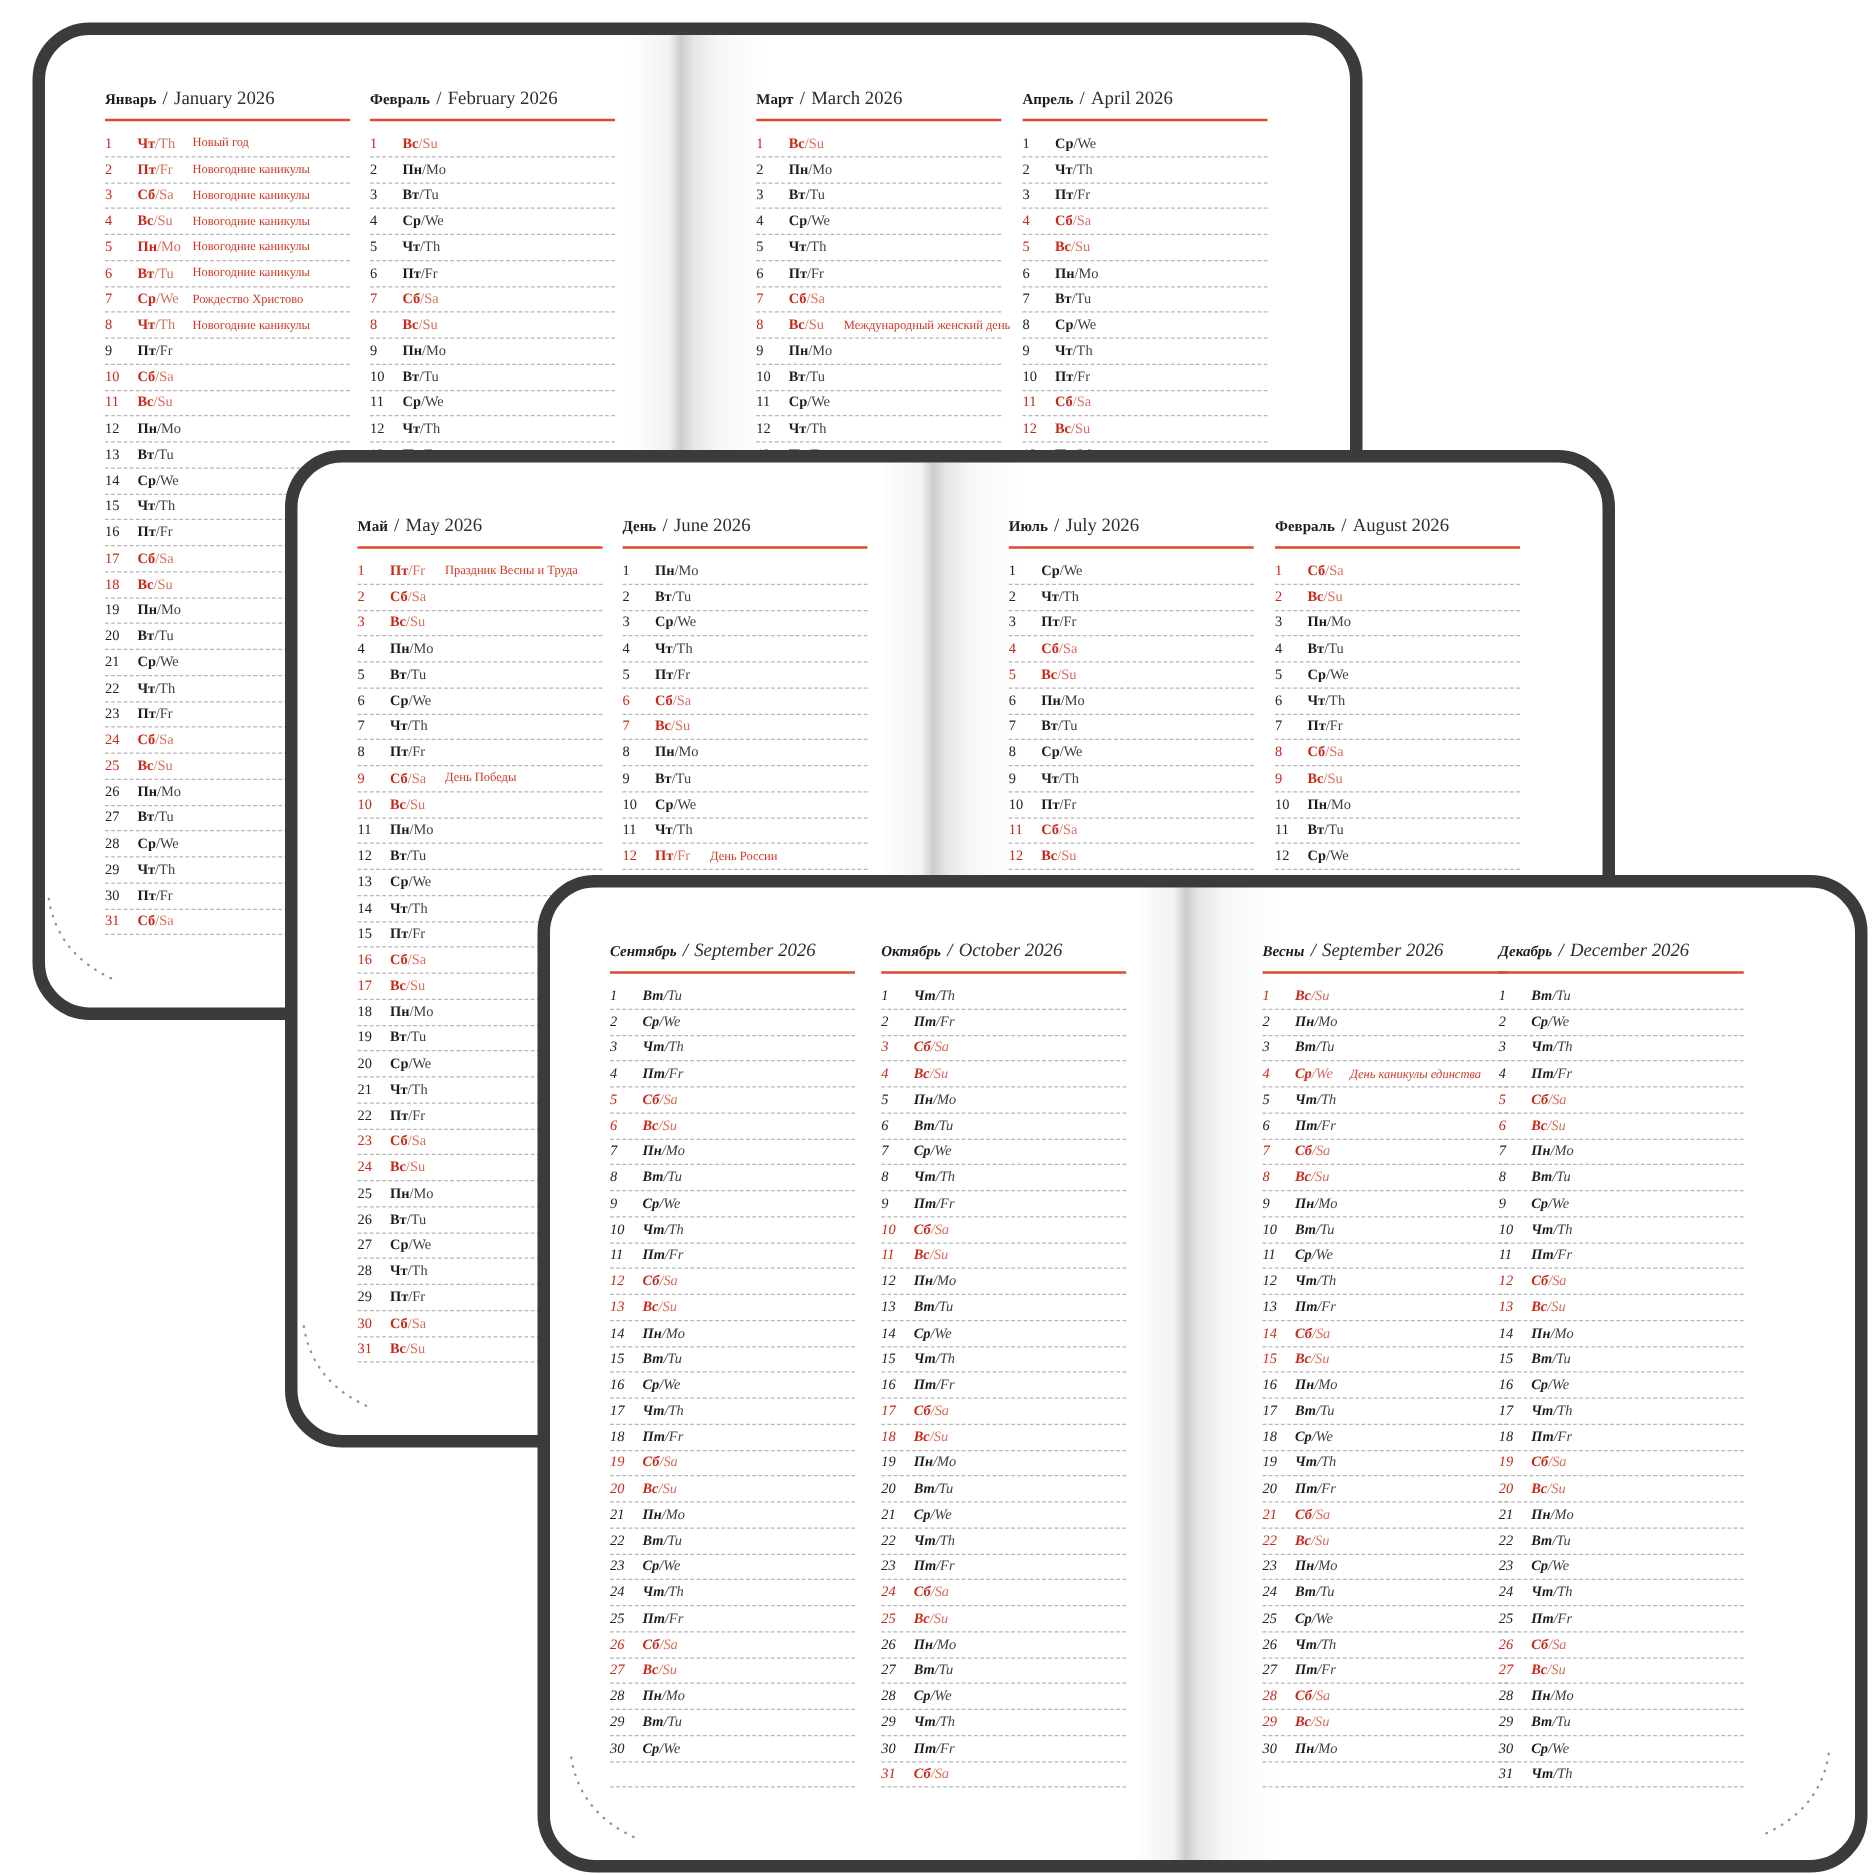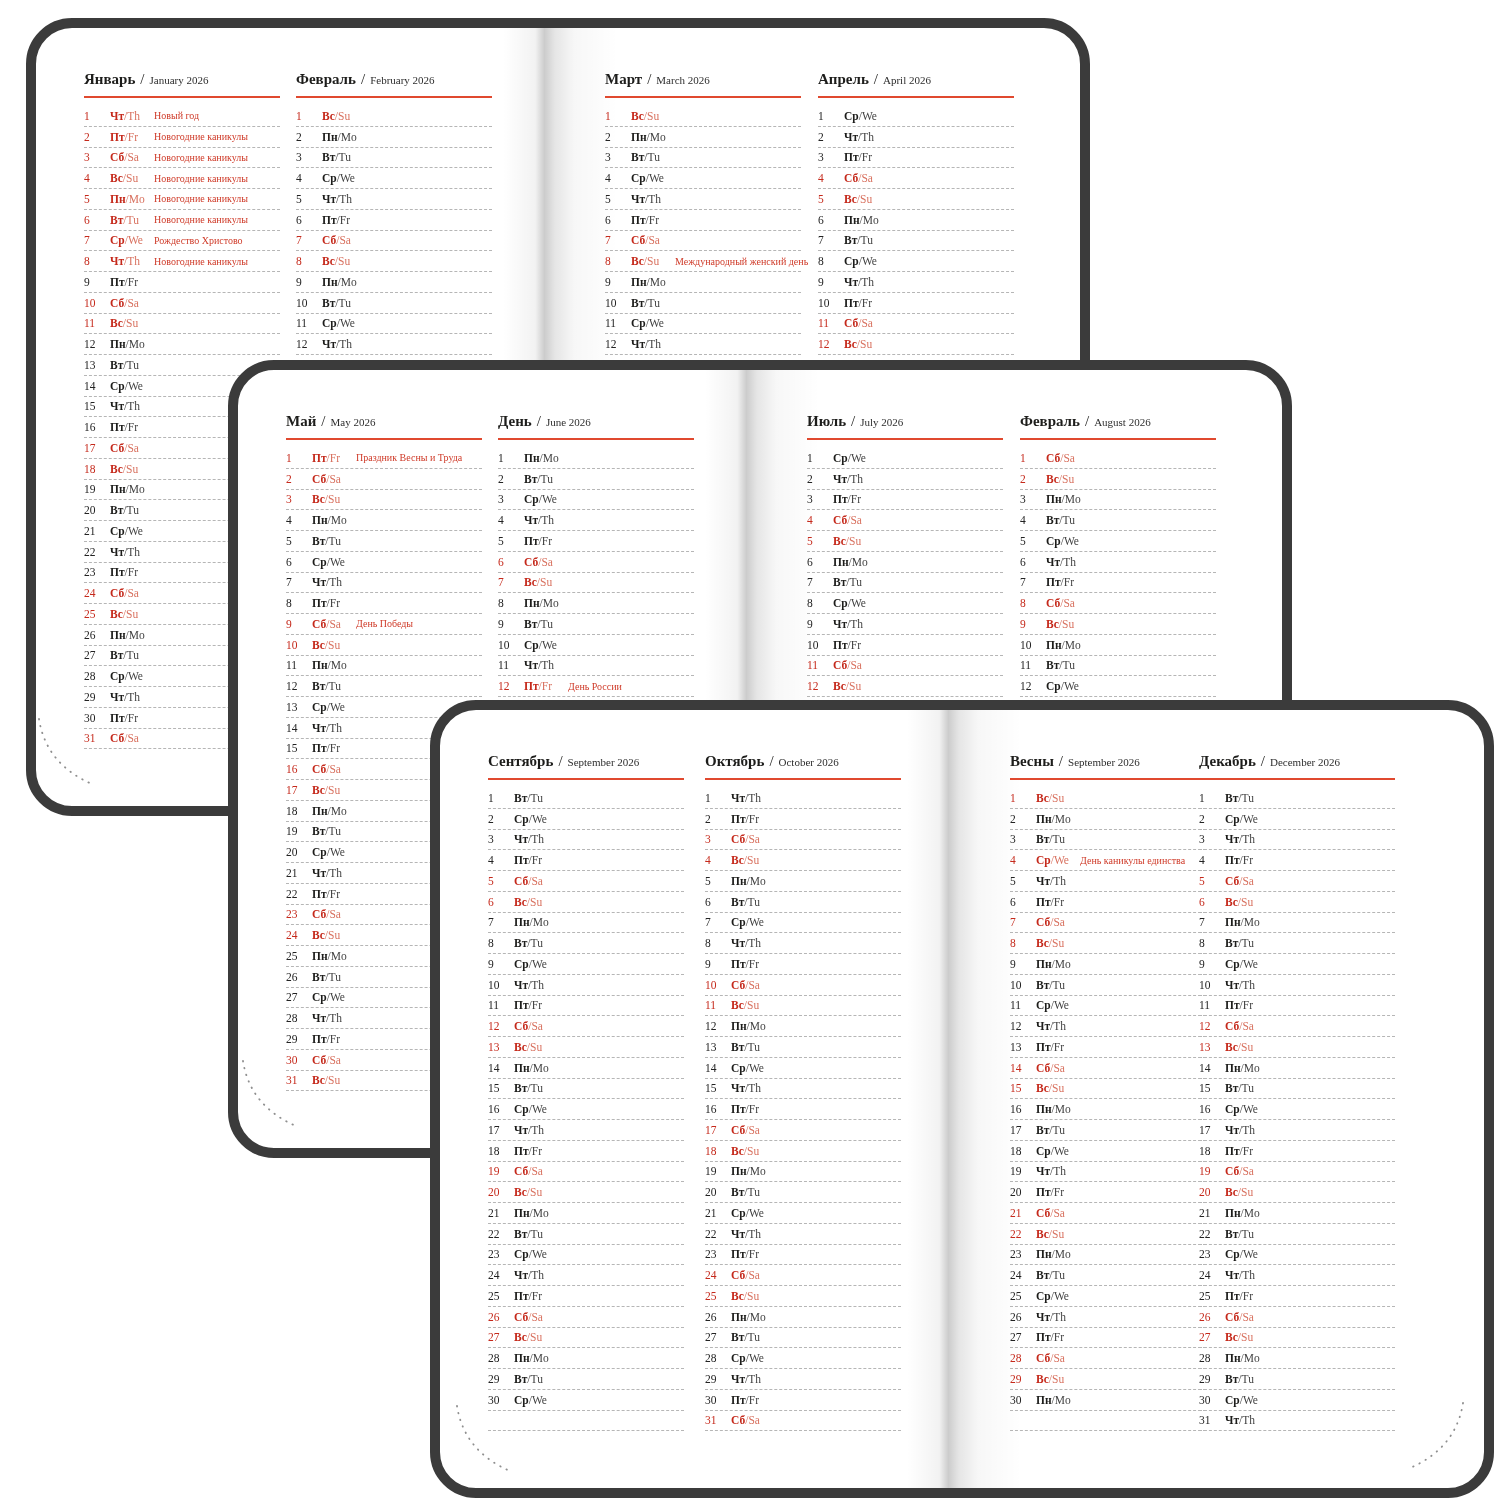--- a/index.html
+++ b/index.html
@@ -7,29 +7,29 @@
     --ink:#1d1d1b; --ink2:#3f3f3f; --dash:#b6b6b6;
     --border:#3b3b3b; --rule:#e0492f;
   }
   html,body{margin:0;padding:0;background:#fff;}
   #stage{position:relative;width:1500px;height:1500px;background:#fff;overflow:hidden;
          font-family:"Liberation Serif","DejaVu Serif",serif;}
   .card{position:absolute;width:1044px;height:778px;background:#fff;
         border:10px solid var(--border);border-radius:46px;}
   #card1{left:26px;top:18px;z-index:1;}
   #card2{left:228px;top:360px;z-index:2;}
-  #card3{left:430px;top:700px;z-index:3;}
+  #card3{left:430px;top:700px;z-index:3;font-style:italic;}
   .spine{position:absolute;top:0;bottom:0;left:467px;width:115px;pointer-events:none;
      background:linear-gradient(90deg, rgba(0,0,0,0) 0%, rgba(0,0,0,0.05) 28%,
         rgba(0,0,0,0.20) 36%, rgba(0,0,0,0.10) 45%, rgba(0,0,0,0.03) 62%, rgba(0,0,0,0) 100%);}
   .month{position:absolute;top:42px;width:196px;}
   .m-head{line-height:18px;white-space:nowrap;}
-  .m-ru{font-weight:bold;font-size:15px;color:var(--ink);}
+  .m-ru{font-weight:bold;font-size:12px;color:var(--ink);}
   .m-sep{margin:0 5px;font-size:15px;color:var(--ink);}
-  .m-en{font-size:11px;color:#2e2e2e;}
+  .m-en{font-size:15px;color:#2e2e2e;}
   .m-rule{border-top:2px solid var(--rule);margin-top:7px;}
   .rows{margin-top:8px;}
   .row{position:relative;height:20.75px;box-sizing:border-box;display:flex;align-items:center;
        border-bottom:1px dashed var(--dash);}
   .num{width:26px;flex:none;font-size:11.5px;color:#222;}
   .day{width:44px;flex:none;font-size:11.5px;white-space:nowrap;}
   .day b{color:var(--ink);}
   .day .sl,.day .en{color:var(--ink2);}
   .note{font-size:10px;color:var(--note);white-space:nowrap;}
   .row.red .num{color:var(--red);}

